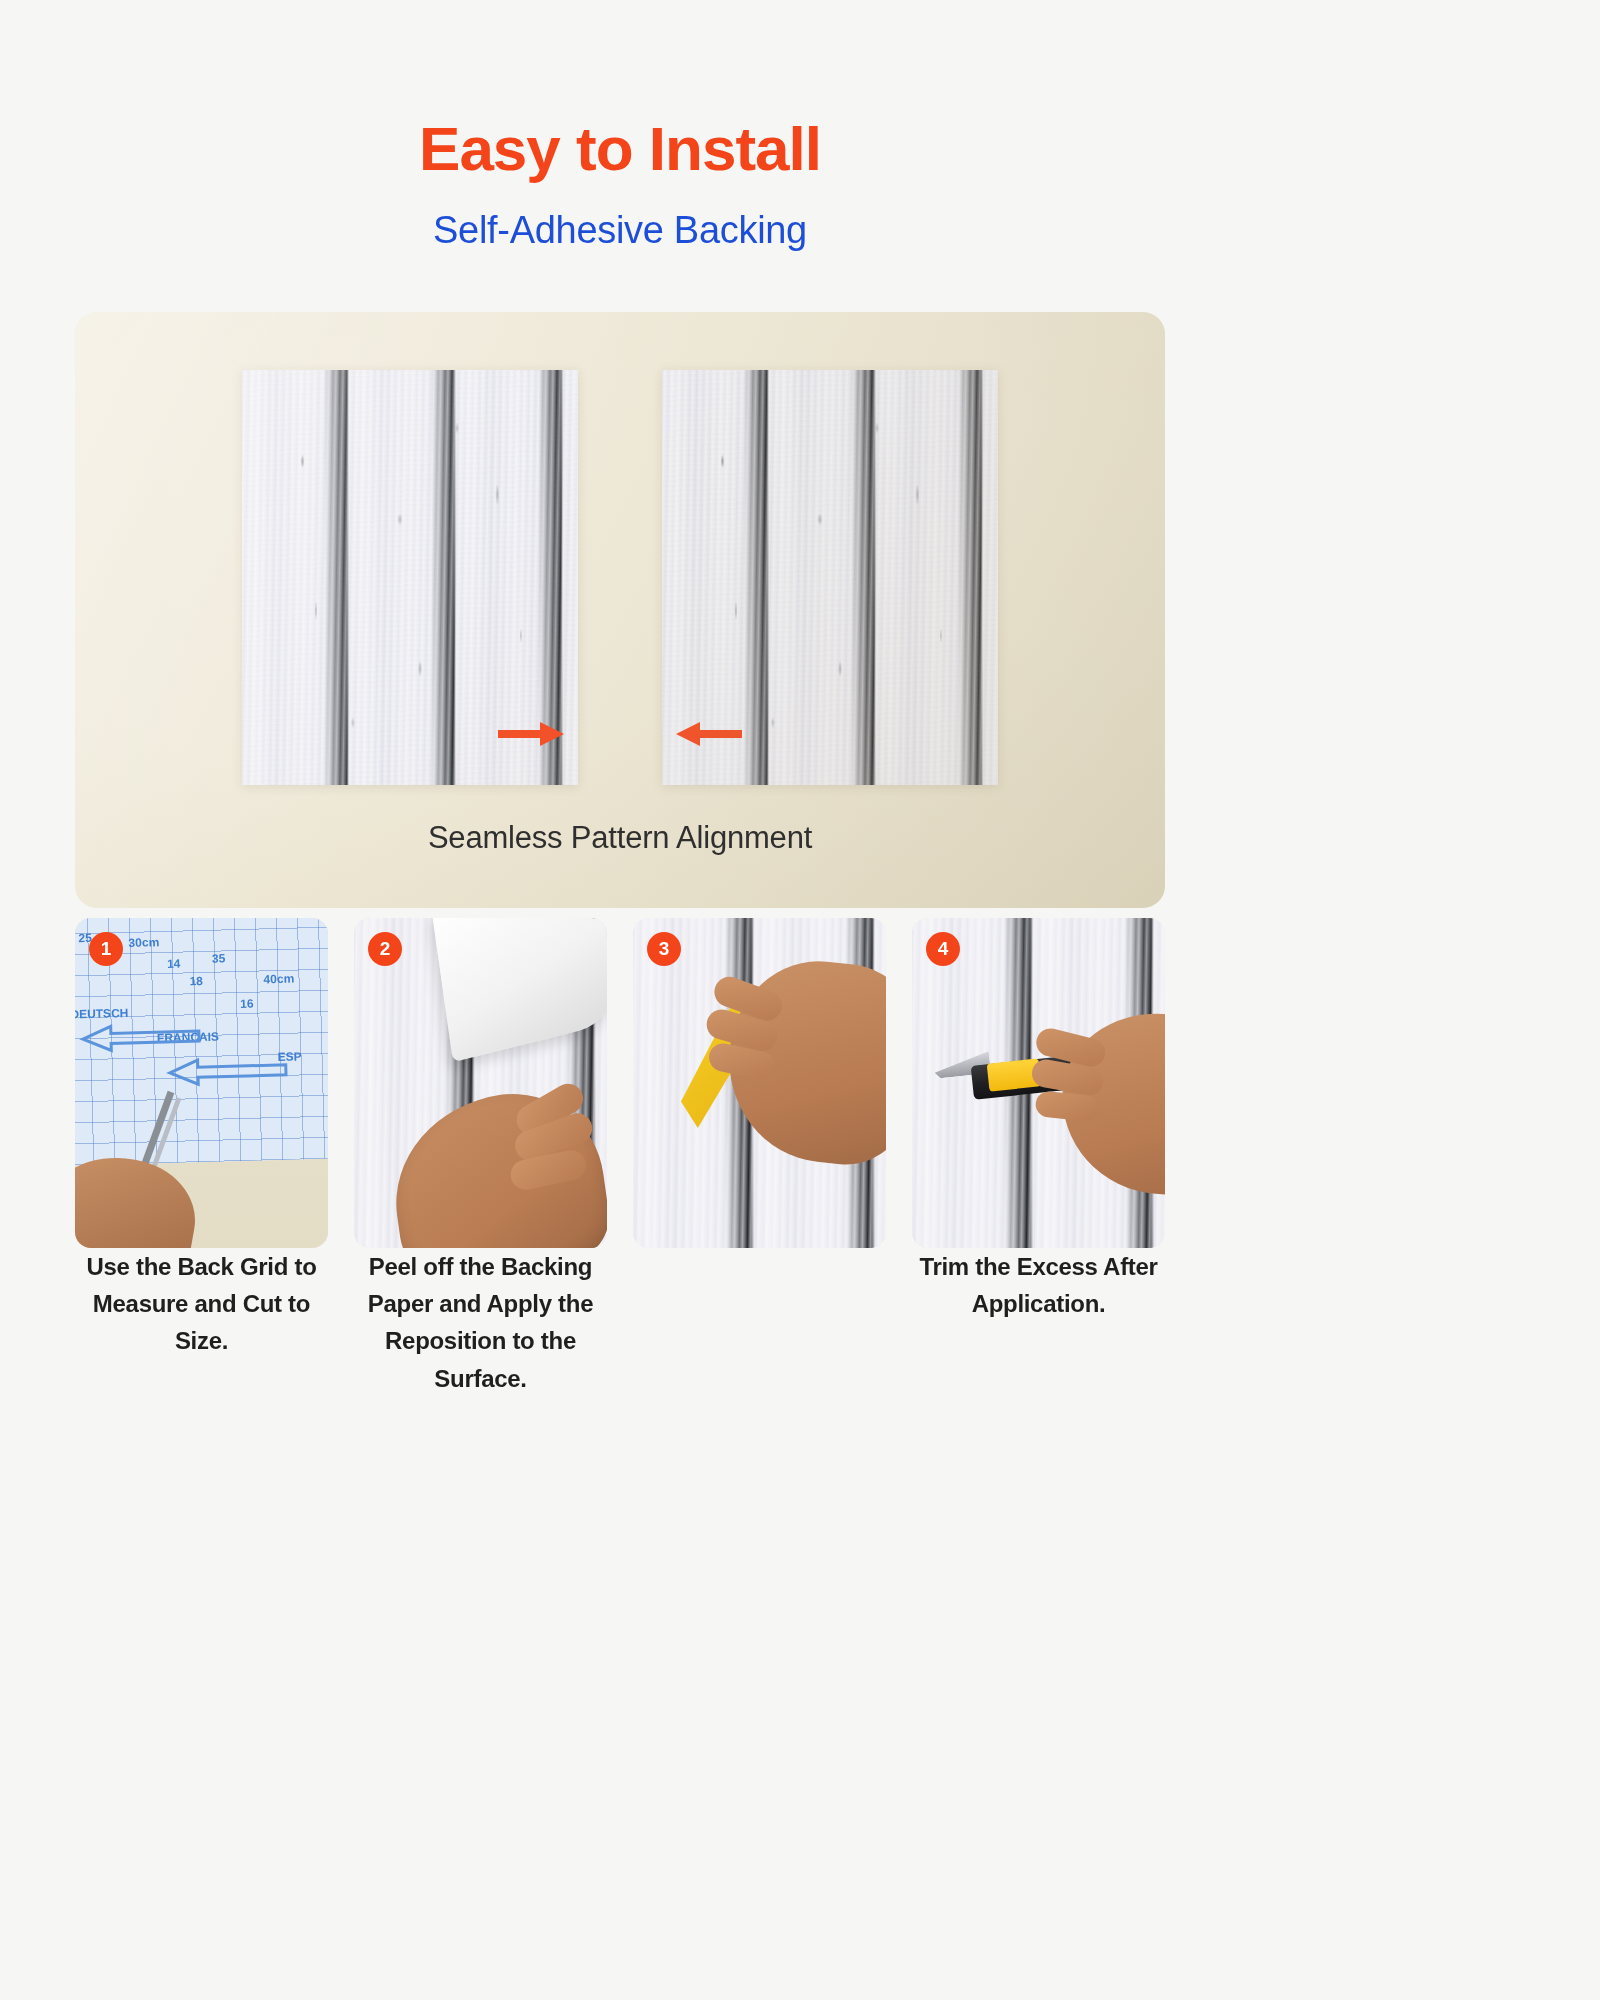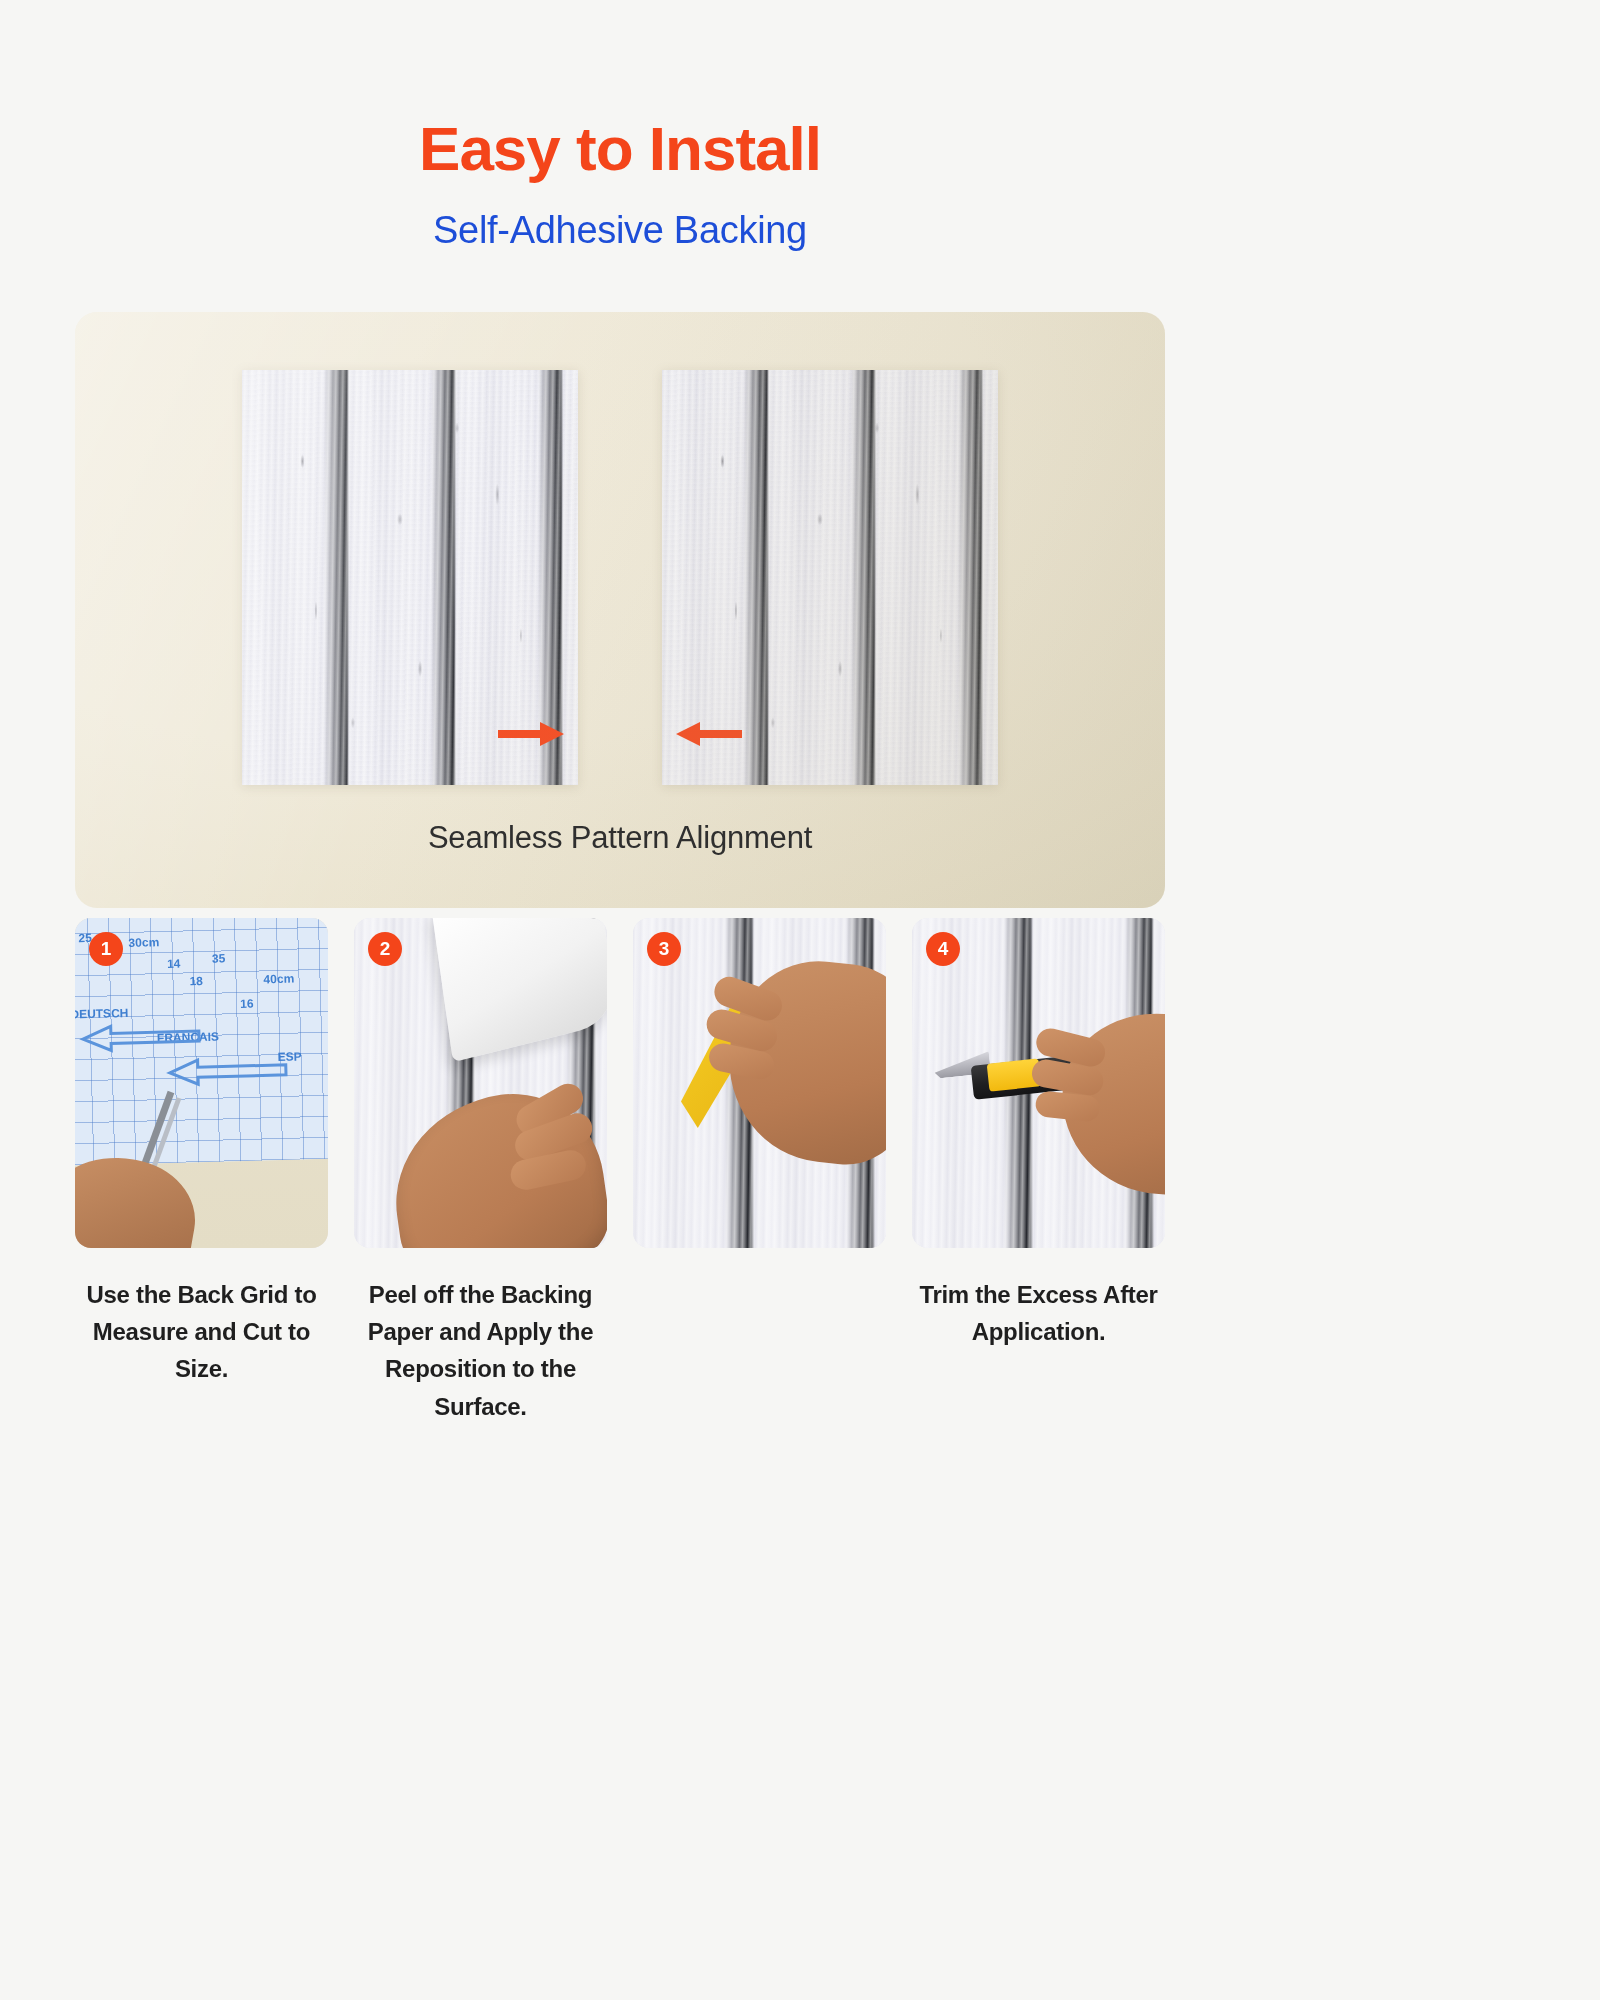--- a/index.html
+++ b/index.html
@@ -147,21 +147,20 @@
     background: #f4451a;
     color: #fff;
     font-size: 19px;
     font-weight: bold;
     display: flex;
     align-items: center;
     justify-content: center;
     z-index: 6;
   }
   .step-cap {
-    margin-top: 28px;
     text-align: center;
     font-size: 24px;
     line-height: 1.55;
     color: #1f1f1f;
     font-weight: bold;
     letter-spacing: -0.3px;
   }
 
   
   .grid-paper {

